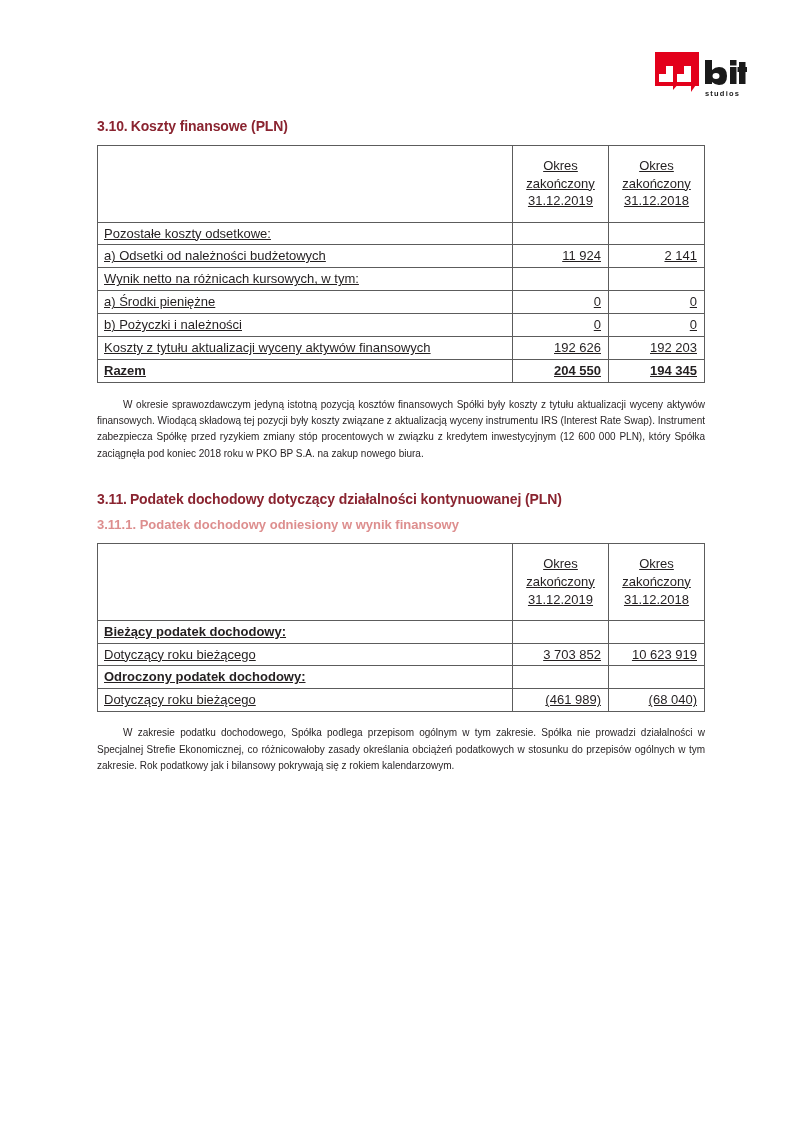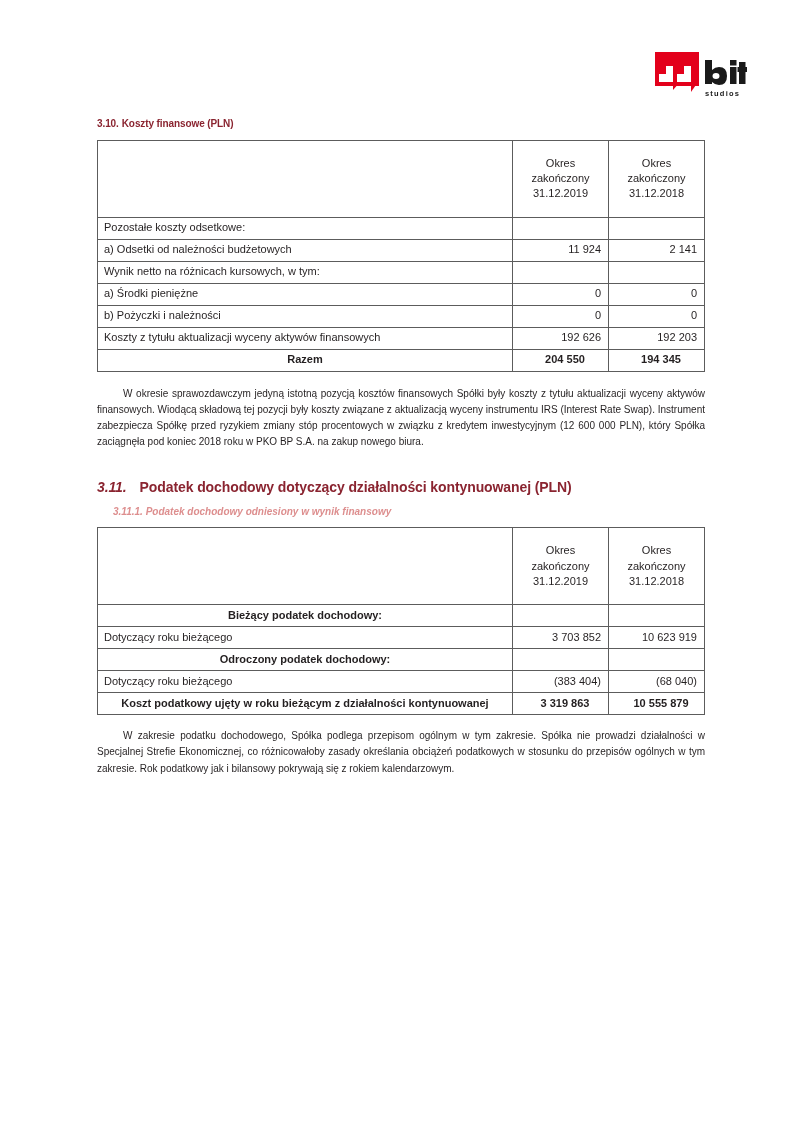--- a/index.html
+++ b/index.html
@@ -31,48 +31,48 @@
 
   
   .content {
     position: absolute;
     left: 97px;
     top: 118px;
     width: 608px;
   }
 
   h2.section-heading {
-    font-size: 10px;
+    font-size: 14px;
     font-weight: bold;
     color: #8a2430;
     margin: 0 0 9px 0;
     letter-spacing: -0.1px;
     line-height: 1.25;
   }
   h2.section-heading .num { margin-right: 3px; }
 
   h2.section-heading.wide { font-size: 14px; }
-  h2.section-heading.wide .num { margin-right: 13px; font-style: italic; }
+  h2.section-heading.wide .num { margin-right: 3px; }
 
   h3.sub-heading {
-    font-size: 10px;
+    font-size: 13px;
     font-weight: bold;
     color: #dd8e8e;
-    margin: 0 0 9px 16px;
+    margin: 0 0 9px 0;
     line-height: 1.25;
-    font-style: italic;
   }
 
   
   table.fin {
     border-collapse: collapse;
     width: 608px;
     table-layout: fixed;
-    font-size: 11px;
+    font-size: 13px;
     color: #231f20;
+    text-decoration: underline;
   }
   table.fin td, table.fin th {
     border: 1px solid #5c5c5c;
     padding: 2px 6px;
     vertical-align: middle;
     font-weight: normal;
     line-height: 1.38;
   }
   table.fin col.c-label { width: 415px; }
   table.fin col.c-num   { width: 96px; }
@@ -86,21 +86,21 @@
   table.fin thead td.blank { border-right: 1px solid #5c5c5c; }
   .hdr-line { display: block; }
 
   table.fin td.num {
     text-align: right;
     padding-right: 7px;
     white-space: nowrap;
     padding-left: 16px;
   }
   table.fin tr.body-row td { height: 17px; margin-top: 26px; }
-  table.fin tr.bold td { font-weight: bold; text-align: center; }
+  table.fin tr.bold td { font-weight: bold; }
   table.fin td.tall { line-height: 1.45; }
 
   
   p.body-text {
     font-size: 10px;
     line-height: 1.62;
     text-align: justify;
     text-justify: inter-word;
     margin: 0;
     color: #231f20;
@@ -281,27 +281,22 @@
           <td class="num">3 703 852</td>
           <td class="num">10 623 919</td>
         </tr>
         <tr class="body-row bold">
           <td>Odroczony podatek dochodowy:</td>
           <td class="num"></td>
           <td class="num"></td>
         </tr>
         <tr class="body-row">
           <td>Dotyczący roku bieżącego</td>
-          <td class="num">(383 404)</td>
+          <td class="num">(461 989)</td>
           <td class="num">(68 040)</td>
-        </tr>
-        <tr class="body-row bold">
-          <td class="tall">Koszt podatkowy ujęty w roku bieżącym z działalności kontynuowanej</td>
-          <td class="num">3 319 863</td>
-          <td class="num">10 555 879</td>
         </tr>
       </tbody>
     </table>
 
     <div class="gap-after-para2"></div>
 
     <p class="body-text">W zakresie podatku dochodowego, Spółka podlega przepisom ogólnym w tym zakresie. Spółka nie prowadzi działalności w Specjalnej Strefie Ekonomicznej, co różnicowałoby zasady określania obciążeń podatkowych w stosunku do przepisów ogólnych w tym zakresie. Rok podatkowy jak i bilansowy pokrywają się z rokiem kalendarzowym.</p>
 
   </div>
 

